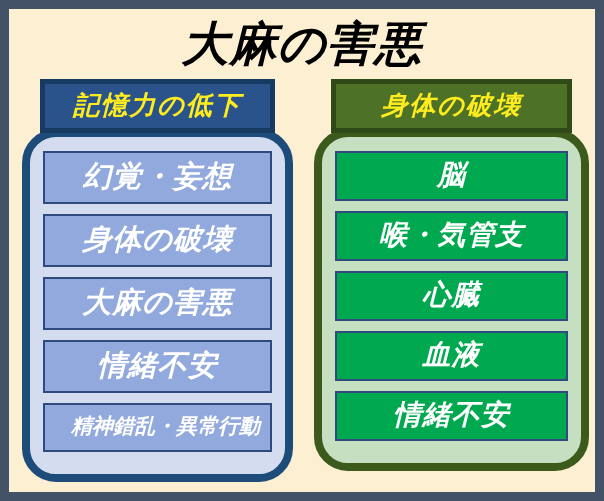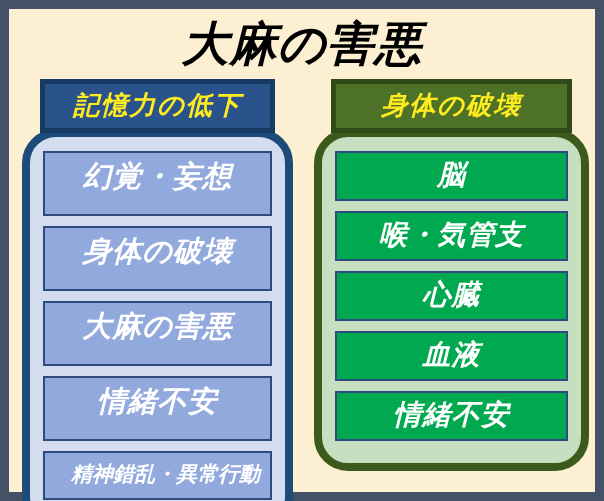--- a/index.html
+++ b/index.html
@@ -93,21 +93,21 @@
     margin-bottom: 10px;
     line-height: 1;
     letter-spacing: 1px;
   }
   .item:last-child { margin-bottom: 0; }
 
   #col-mental .item {
     background: #92a9dd;
     border: 2px solid #2f4a7c;
     font-size: 29px;
-    padding: 9px 0 23px 0;
+    padding: 9px 0 11px 0;
   }
   #col-mental .item.small {
     font-size: 21px;
     letter-spacing: 0px;
     padding: 11px 0 13px 16px;
   }
   #col-body .item {
     background: #00a84f;
     border: 2px solid #2f4a7c;
     font-size: 28px;

